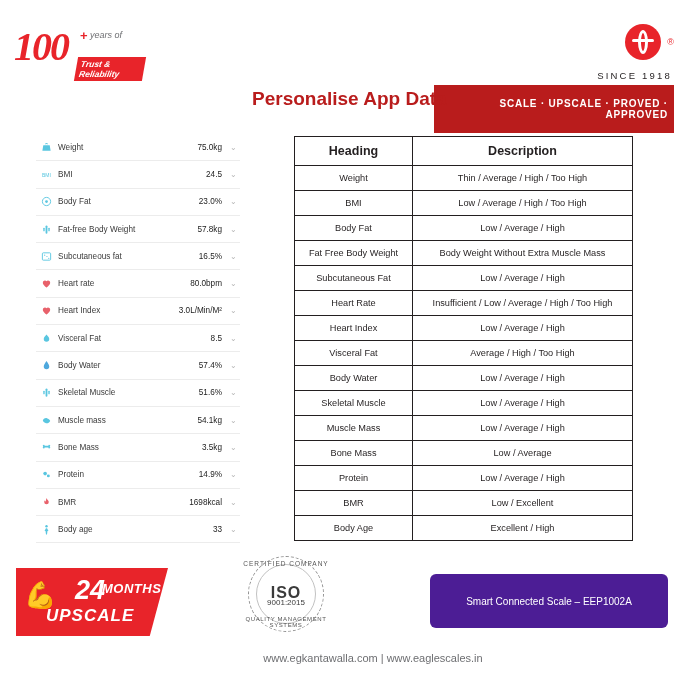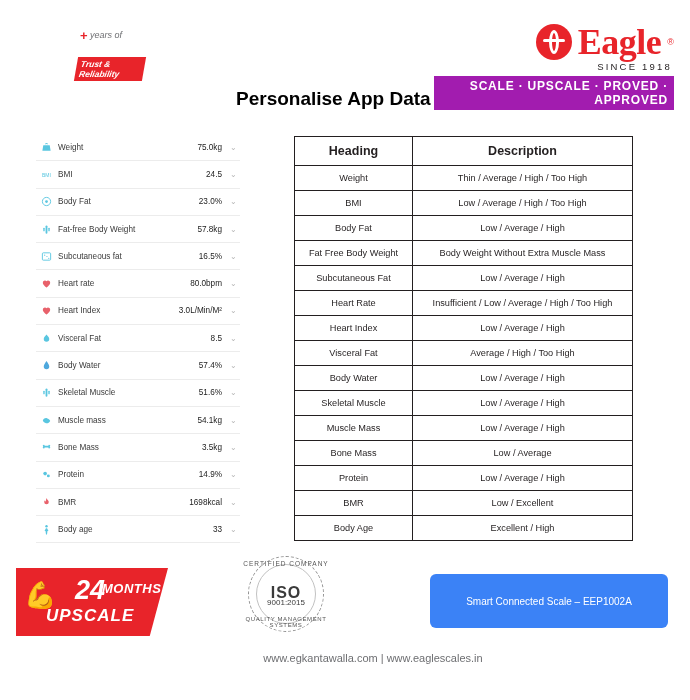--- a/index.html
+++ b/index.html
@@ -121,41 +121,41 @@
   }
   .eagle-reg {
     font-size: 9px;
     color: #e8242a;
     vertical-align: top;
   }
   .eagle-since {
     font-size: 9.5px;
     letter-spacing: 2.2px;
     color: #231f20;
-    margin-top: 1px;
+    margin-top: 10px;
     padding-right: 2px;
   }
   .eagle-tag {
     margin-top: 4px;
-    background: #a21caf;
+    background: #b91c1c;
     color: #fff;
-    font-size: 12px;
+    font-size: 10px;
     letter-spacing: 0.8px;
-    padding: 3px 6px;
+    padding: 13px 6px;
     display: inline-block;
     font-weight: bold;
   }
 
   .page-title {
     position: absolute;
-    left: 236px;
+    left: 252px;
     top: 88px;
     font-size: 19px;
     font-weight: bold;
-    color: #000000;
+    color: #b91c1c;
   }
 
   
   .metric-list {
     position: absolute;
     left: 36px;
     top: 134px;
     width: 204px;
   }
   .metric-row {
@@ -331,21 +331,21 @@
     color: #555;
   }
 
   
   .product-pill {
     position: absolute;
     left: 430px;
     top: 574px;
     width: 238px;
     height: 54px;
-    background: #3b82f6;
+    background: #4c1d95;
     border-radius: 6px;
     color: #fff;
     font-size: 10px;
     display: flex;
     align-items: center;
     justify-content: center;
   }
 
   
   .footer {
@@ -356,29 +356,29 @@
     text-align: center;
     font-size: 11px;
     color: #6d6e71;
     margin-left: 28px;
   }
 </style>
 </head>
 <body>
 
 <div class="badge-100">
+  <span class="num">100</span>
   <span class="plus">+</span>
   <span class="yrs">years of</span>
   <span class="tr">Trust &amp; Reliability</span>
 </div>
 
 <div class="eagle-logo">
   <div class="eagle-row">
     <span class="eagle-mark"></span>
-    <span class="eagle-word">Eagle</span>
     <span class="eagle-reg">®</span>
   </div>
   <div class="eagle-since">SINCE  1918</div>
   <div class="eagle-tag">SCALE · UPSCALE · PROVED · APPROVED</div>
 </div>
 
 <div class="page-title">Personalise App Data</div>
 
 <div class="metric-list">
 

